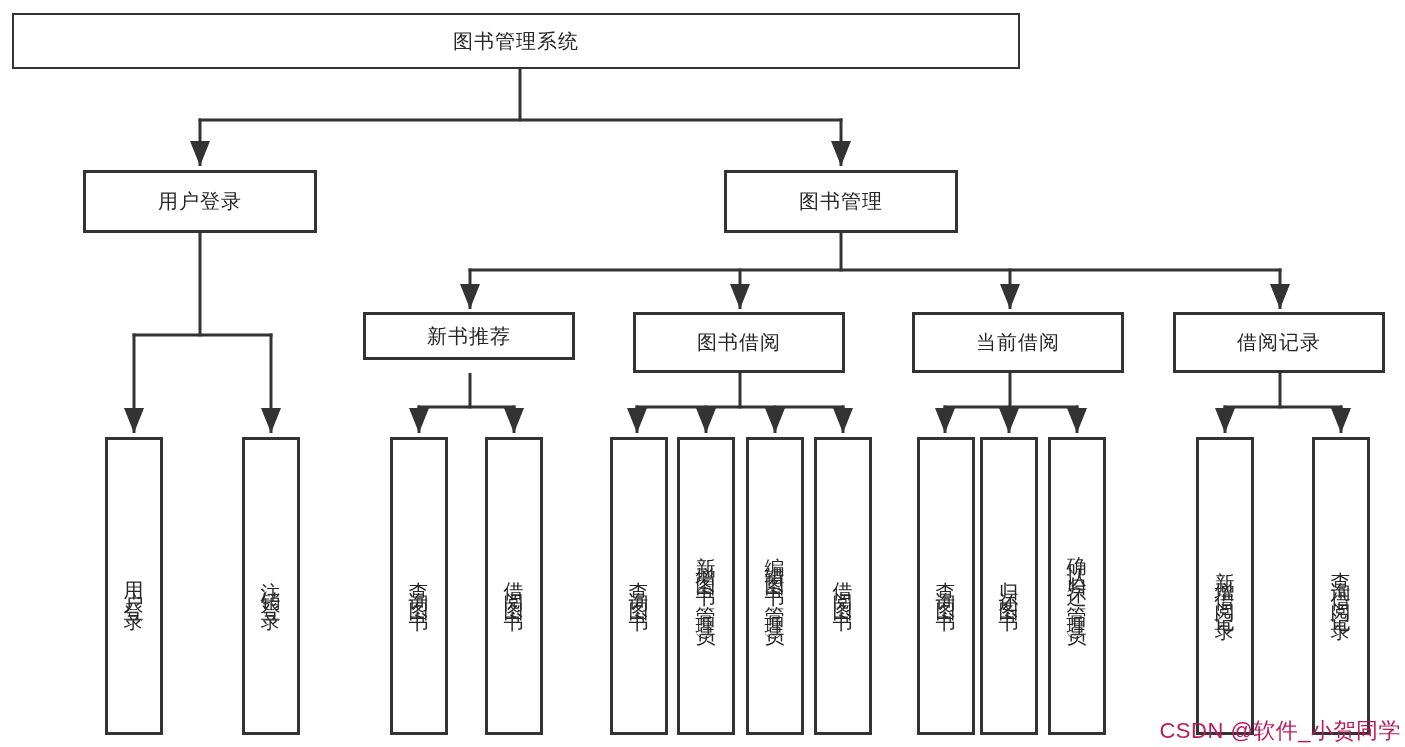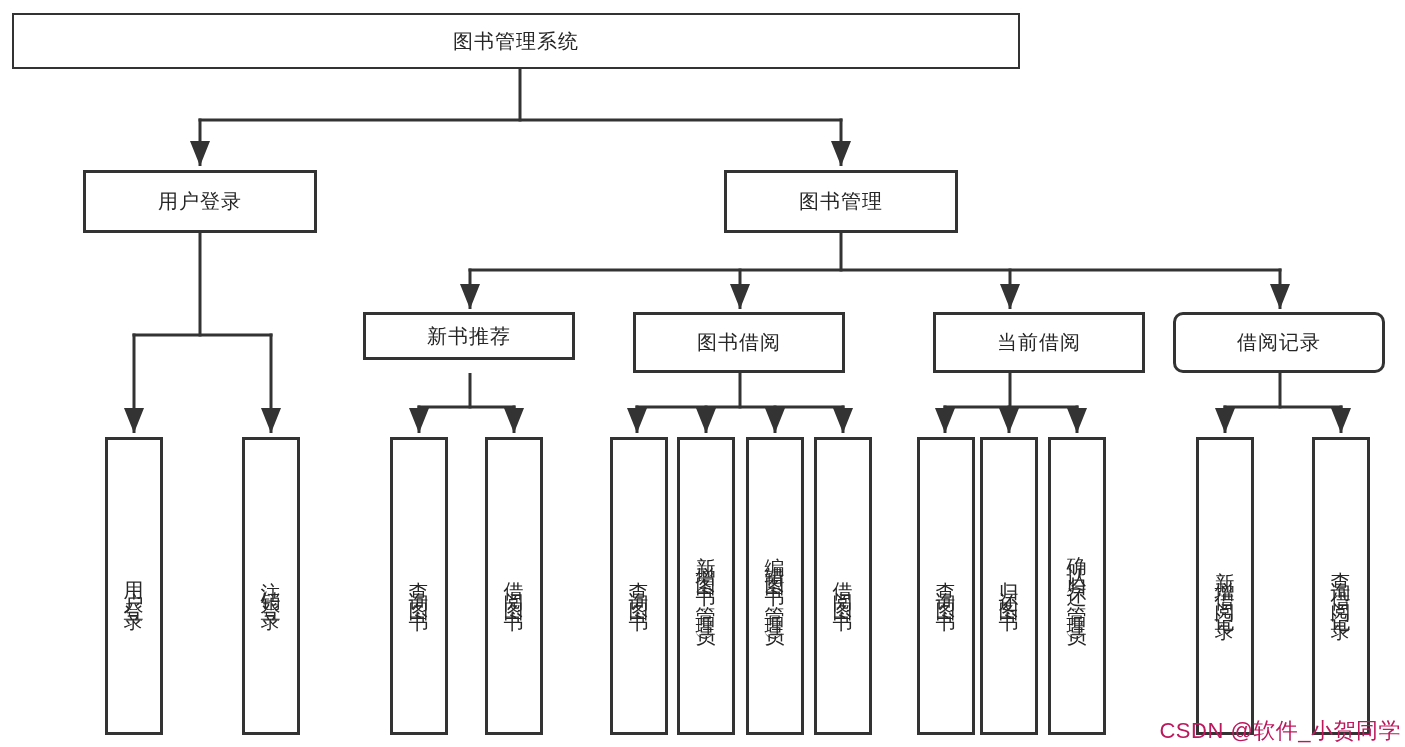--- a/index.html
+++ b/index.html
@@ -123,24 +123,24 @@
   <div class="box" style="left:724px; top:170px; width:234px; height:63px;">
     <span class="h-label">图书管理</span>
   </div>
 
   <div class="box" style="left:363px; top:312px; width:212px; height:48px;">
     <span class="h-label">新书推荐</span>
   </div>
   <div class="box" style="left:633px; top:312px; width:212px; height:61px;">
     <span class="h-label">图书借阅</span>
   </div>
-  <div class="box" style="left:933px; top:312px; width:212px; height:61px;">
+  <div class="box" style="left:912px; top:312px; width:212px; height:61px;">
     <span class="h-label">当前借阅</span>
   </div>
-  <div class="box" style="left:1173px; top:312px; width:212px; height:61px;border-radius:10px;">
+  <div class="box" style="left:1173px; top:312px; width:212px; height:61px;">
     <span class="h-label">借阅记录</span>
   </div>
 
   <div class="box v-box" style="left:105px; top:437px; width:58px; height:298px;">
     <span class="v-label">用户登录</span>
   </div>
   <div class="box v-box" style="left:242px; top:437px; width:58px; height:298px;">
     <span class="v-label">注销登录</span>
   </div>
 

